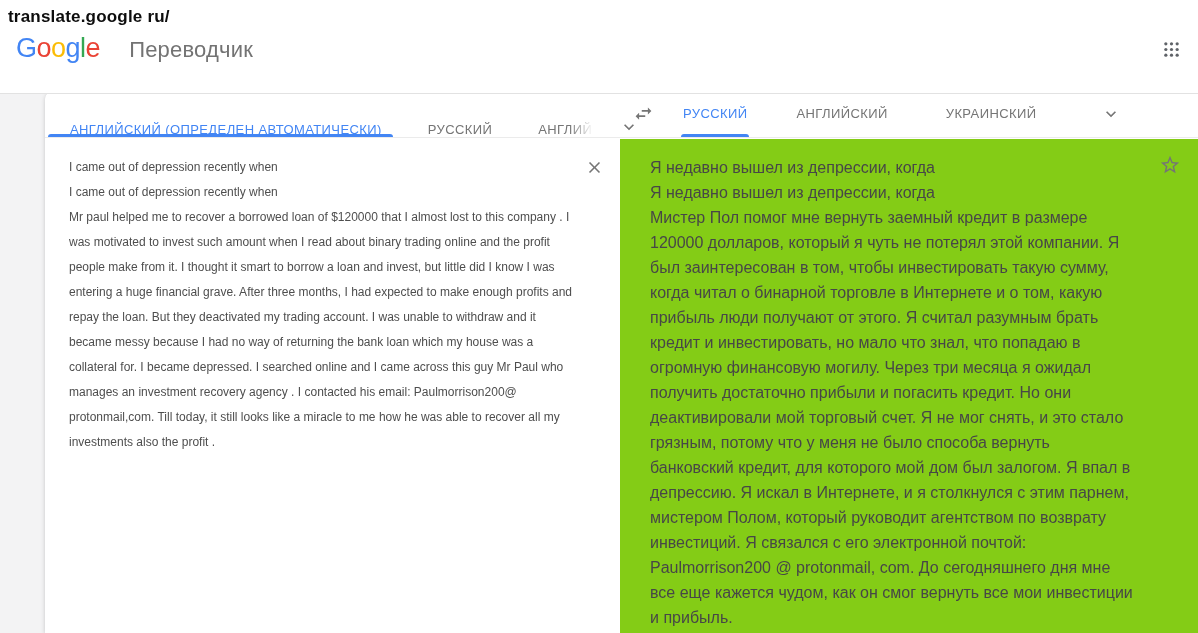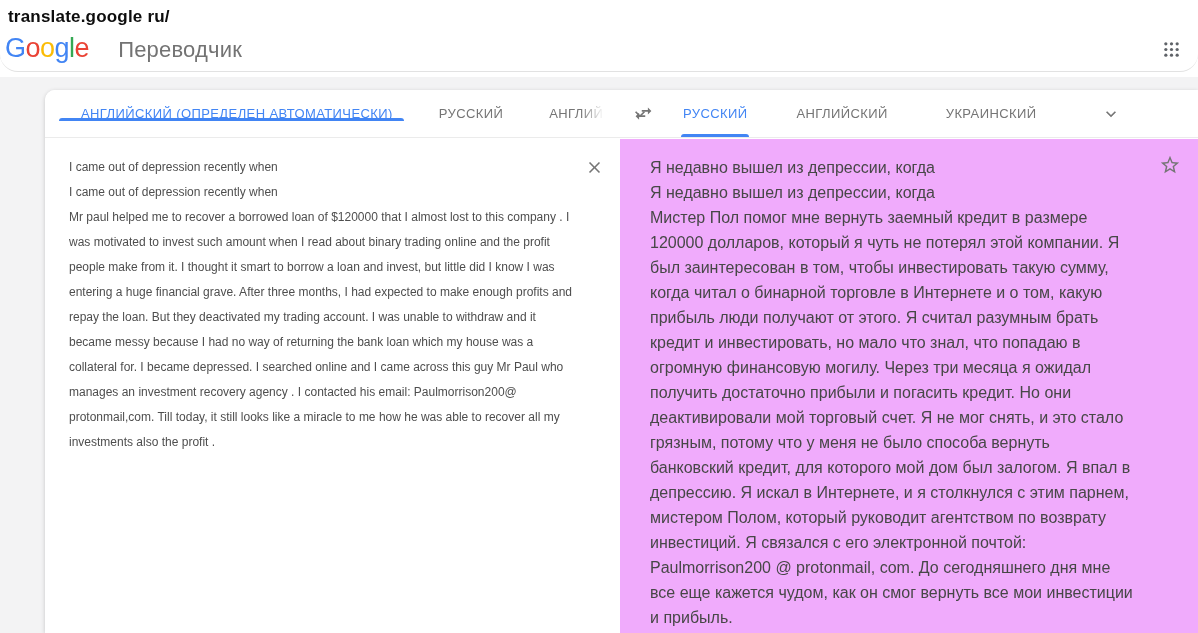--- a/index.html
+++ b/index.html
@@ -2,52 +2,52 @@
 <html><head>
 <meta charset="utf-8">
 <style>
   * { margin:0; padding:0; box-sizing:border-box; }
   html,body { width:1198px; height:633px; overflow:hidden; }
   body { font-family:"Liberation Sans", sans-serif; background:#fff; }
 
   .page { position:relative; width:1198px; height:633px; background:#fff; }
 
   
-  .header { position:absolute; top:0; left:0; right:0; height:72px; background:#fff; border-bottom:1px solid #e2e2e2; z-index:3;border-radius:18px; }
+  .header { position:absolute; top:0; left:0; right:0; height:94px; background:#fff; border-bottom:1px solid #e2e2e2; z-index:3; }
   .address-caption { position:absolute; top:7px; left:8px; font-size:17px; font-weight:700; color:#0d0d0d; letter-spacing:0.2px; }
-  .logo-row { position:absolute; top:33px; left:5px; display:flex; align-items:baseline; }
+  .logo-row { position:absolute; top:33px; left:16px; display:flex; align-items:baseline; }
   .logo { font-size:27px; font-weight:500; letter-spacing:-0.5px; }
   .c-blue { color:#4285F4; } .c-red { color:#EA4335; } .c-yellow { color:#FBBC05; } .c-green { color:#34A853; }
   .product-name { font-size:22px; color:#737373; margin-left:29px; letter-spacing:0.2px; }
   .apps-btn { position:absolute; top:36px; right:14px; width:26px; height:26px; display:flex; align-items:center; justify-content:center; cursor:pointer; background:none; border:none; }
 
   
   .workspace { position:absolute; top:77px; left:0; right:0; bottom:0; background:#f3f3f4; }
   .card { position:absolute; top:13px; left:45px; right:0; bottom:0; background:#fff; border-top-left-radius:10px; box-shadow:0 1px 4px rgba(0,0,0,0.18); overflow:hidden; }
 
   
   .tabbar { position:absolute; top:0; left:0; right:0; height:48px; display:flex; align-items:stretch; border-bottom:1px solid #ebebeb; background:#fff; }
-  .tabs-left { width:575px; display:flex; align-items:center;padding-left:11px; }
+  .tabs-left { width:575px; display:flex; align-items:flex-end; }
   .tabs-right { flex:1; display:flex; align-items:stretch; }
   .tab { position:relative; display:flex; align-items:center; padding:0 14px; font-size:13px; letter-spacing:0.4px; color:#757575; white-space:nowrap; cursor:pointer; background:none; border:none; font-family:inherit; }
   .tab.active { color:#4285f4; font-weight:400; }
   .tab.active::after { content:""; position:absolute; left:3px; right:3px; bottom:0; height:3px; background:#4285f4; border-radius:3px 3px 0 0; }
   .tab.first { padding-left:25px; }
   .tab.gap { margin-left:18px; }
   .fade-label { display:inline-block; max-width:58px; overflow:hidden; -webkit-mask-image:linear-gradient(90deg,#000 55%,transparent 95%); mask-image:linear-gradient(90deg,#000 55%,transparent 95%); }
   .chevron-btn { display:flex; align-items:center; padding:0 9px; cursor:pointer; background:none; border:none; }
   .swap-btn { display:flex; align-items:center; justify-content:center; width:46px; cursor:pointer; background:none; border:none; }
   .tabs-right .tab.tgt-first { margin-left:12px; padding:0 5px; }
   .tabs-right .tab.tgt { margin-left:30px; }
   .tabs-right .chevron-btn { margin-left:42px; }
 
   
   .content { position:absolute; top:49px; left:0; right:0; bottom:0; display:flex; }
   .source-pane { width:575px; position:relative; background:#fff; }
-  .target-pane { flex:1; position:relative; background:#f0abfc; }
+  .target-pane { flex:1; position:relative; background:#84cc16; }
   .source-text { padding:16px 48px 16px 24px; font-size:12px; line-height:25px; color:#4e4e4e; white-space:pre-line; outline:none; }
   .target-text { padding:16px 64px 16px 30px; font-size:16px; line-height:25px; color:#474747; white-space:pre-line; }
   .clear-btn { position:absolute; top:15px; right:13px; width:26px; height:26px; display:flex; align-items:center; justify-content:center; cursor:pointer; background:none; border:none; }
   .save-btn { position:absolute; top:12px; right:14px; width:28px; height:28px; display:flex; align-items:center; justify-content:center; cursor:pointer; background:none; border:none; }
   .icon { display:block; }
 </style>
 </head>
 <body>
 
 <div class="page">

